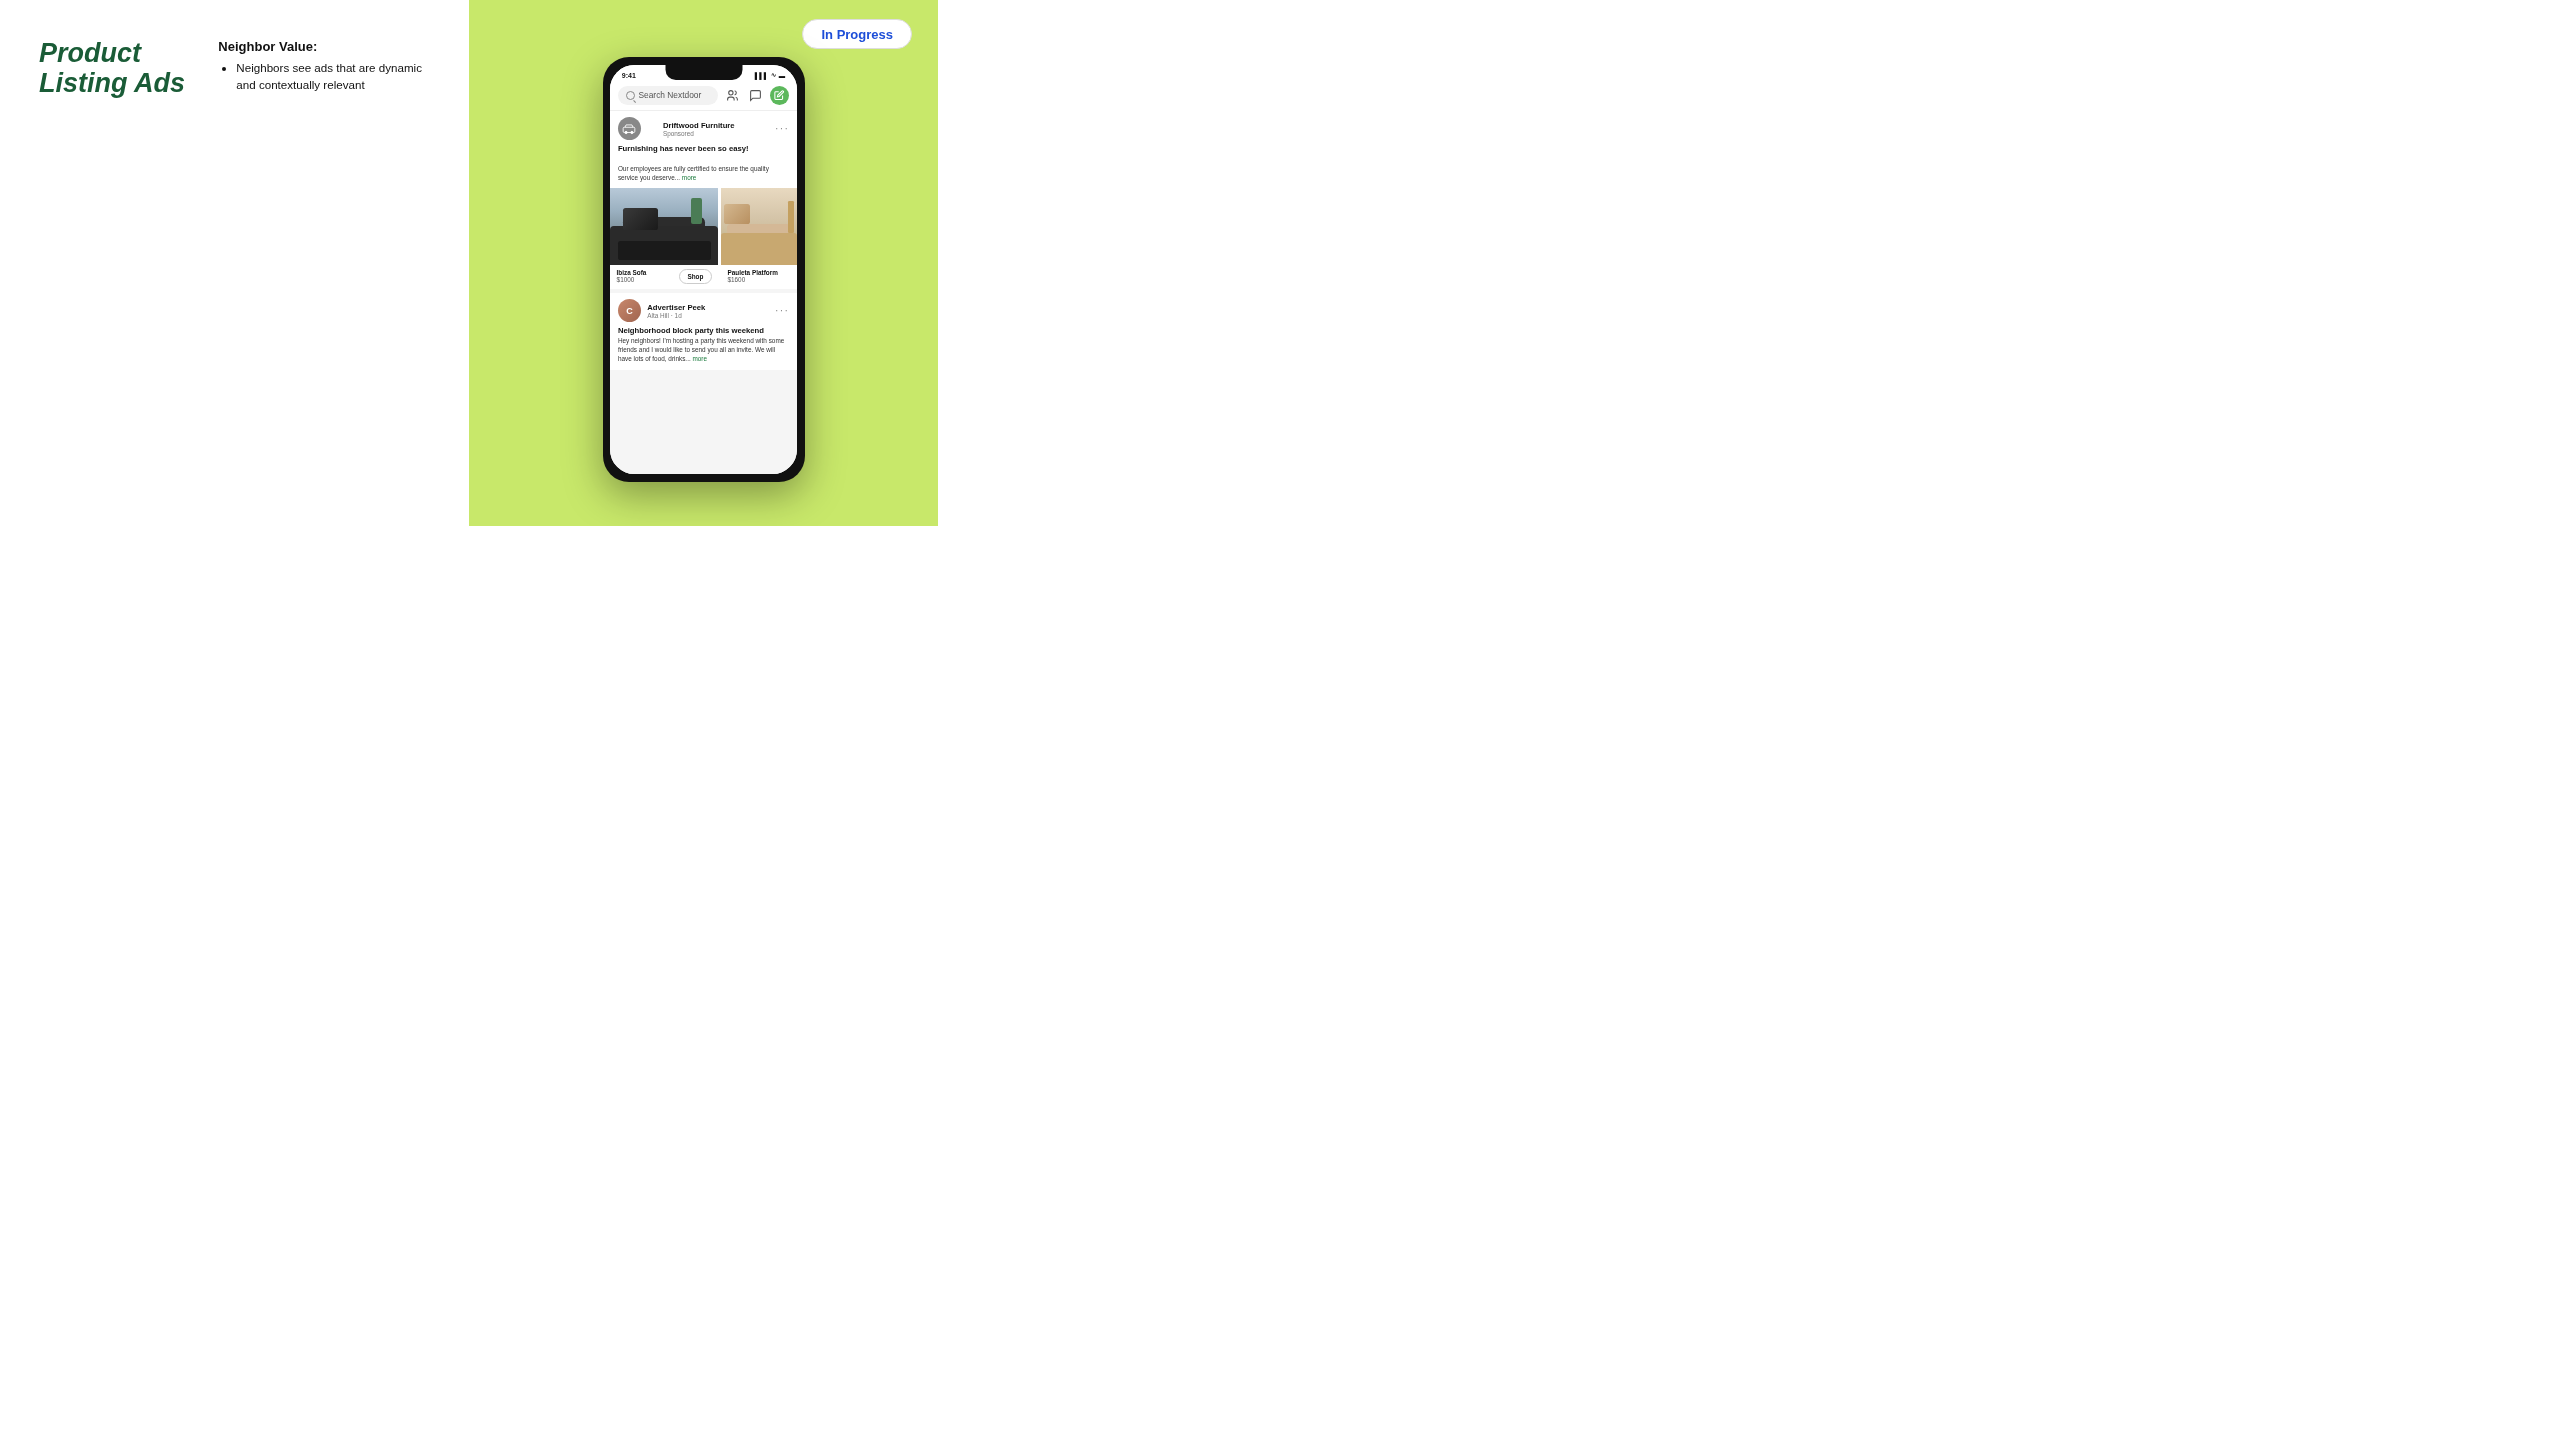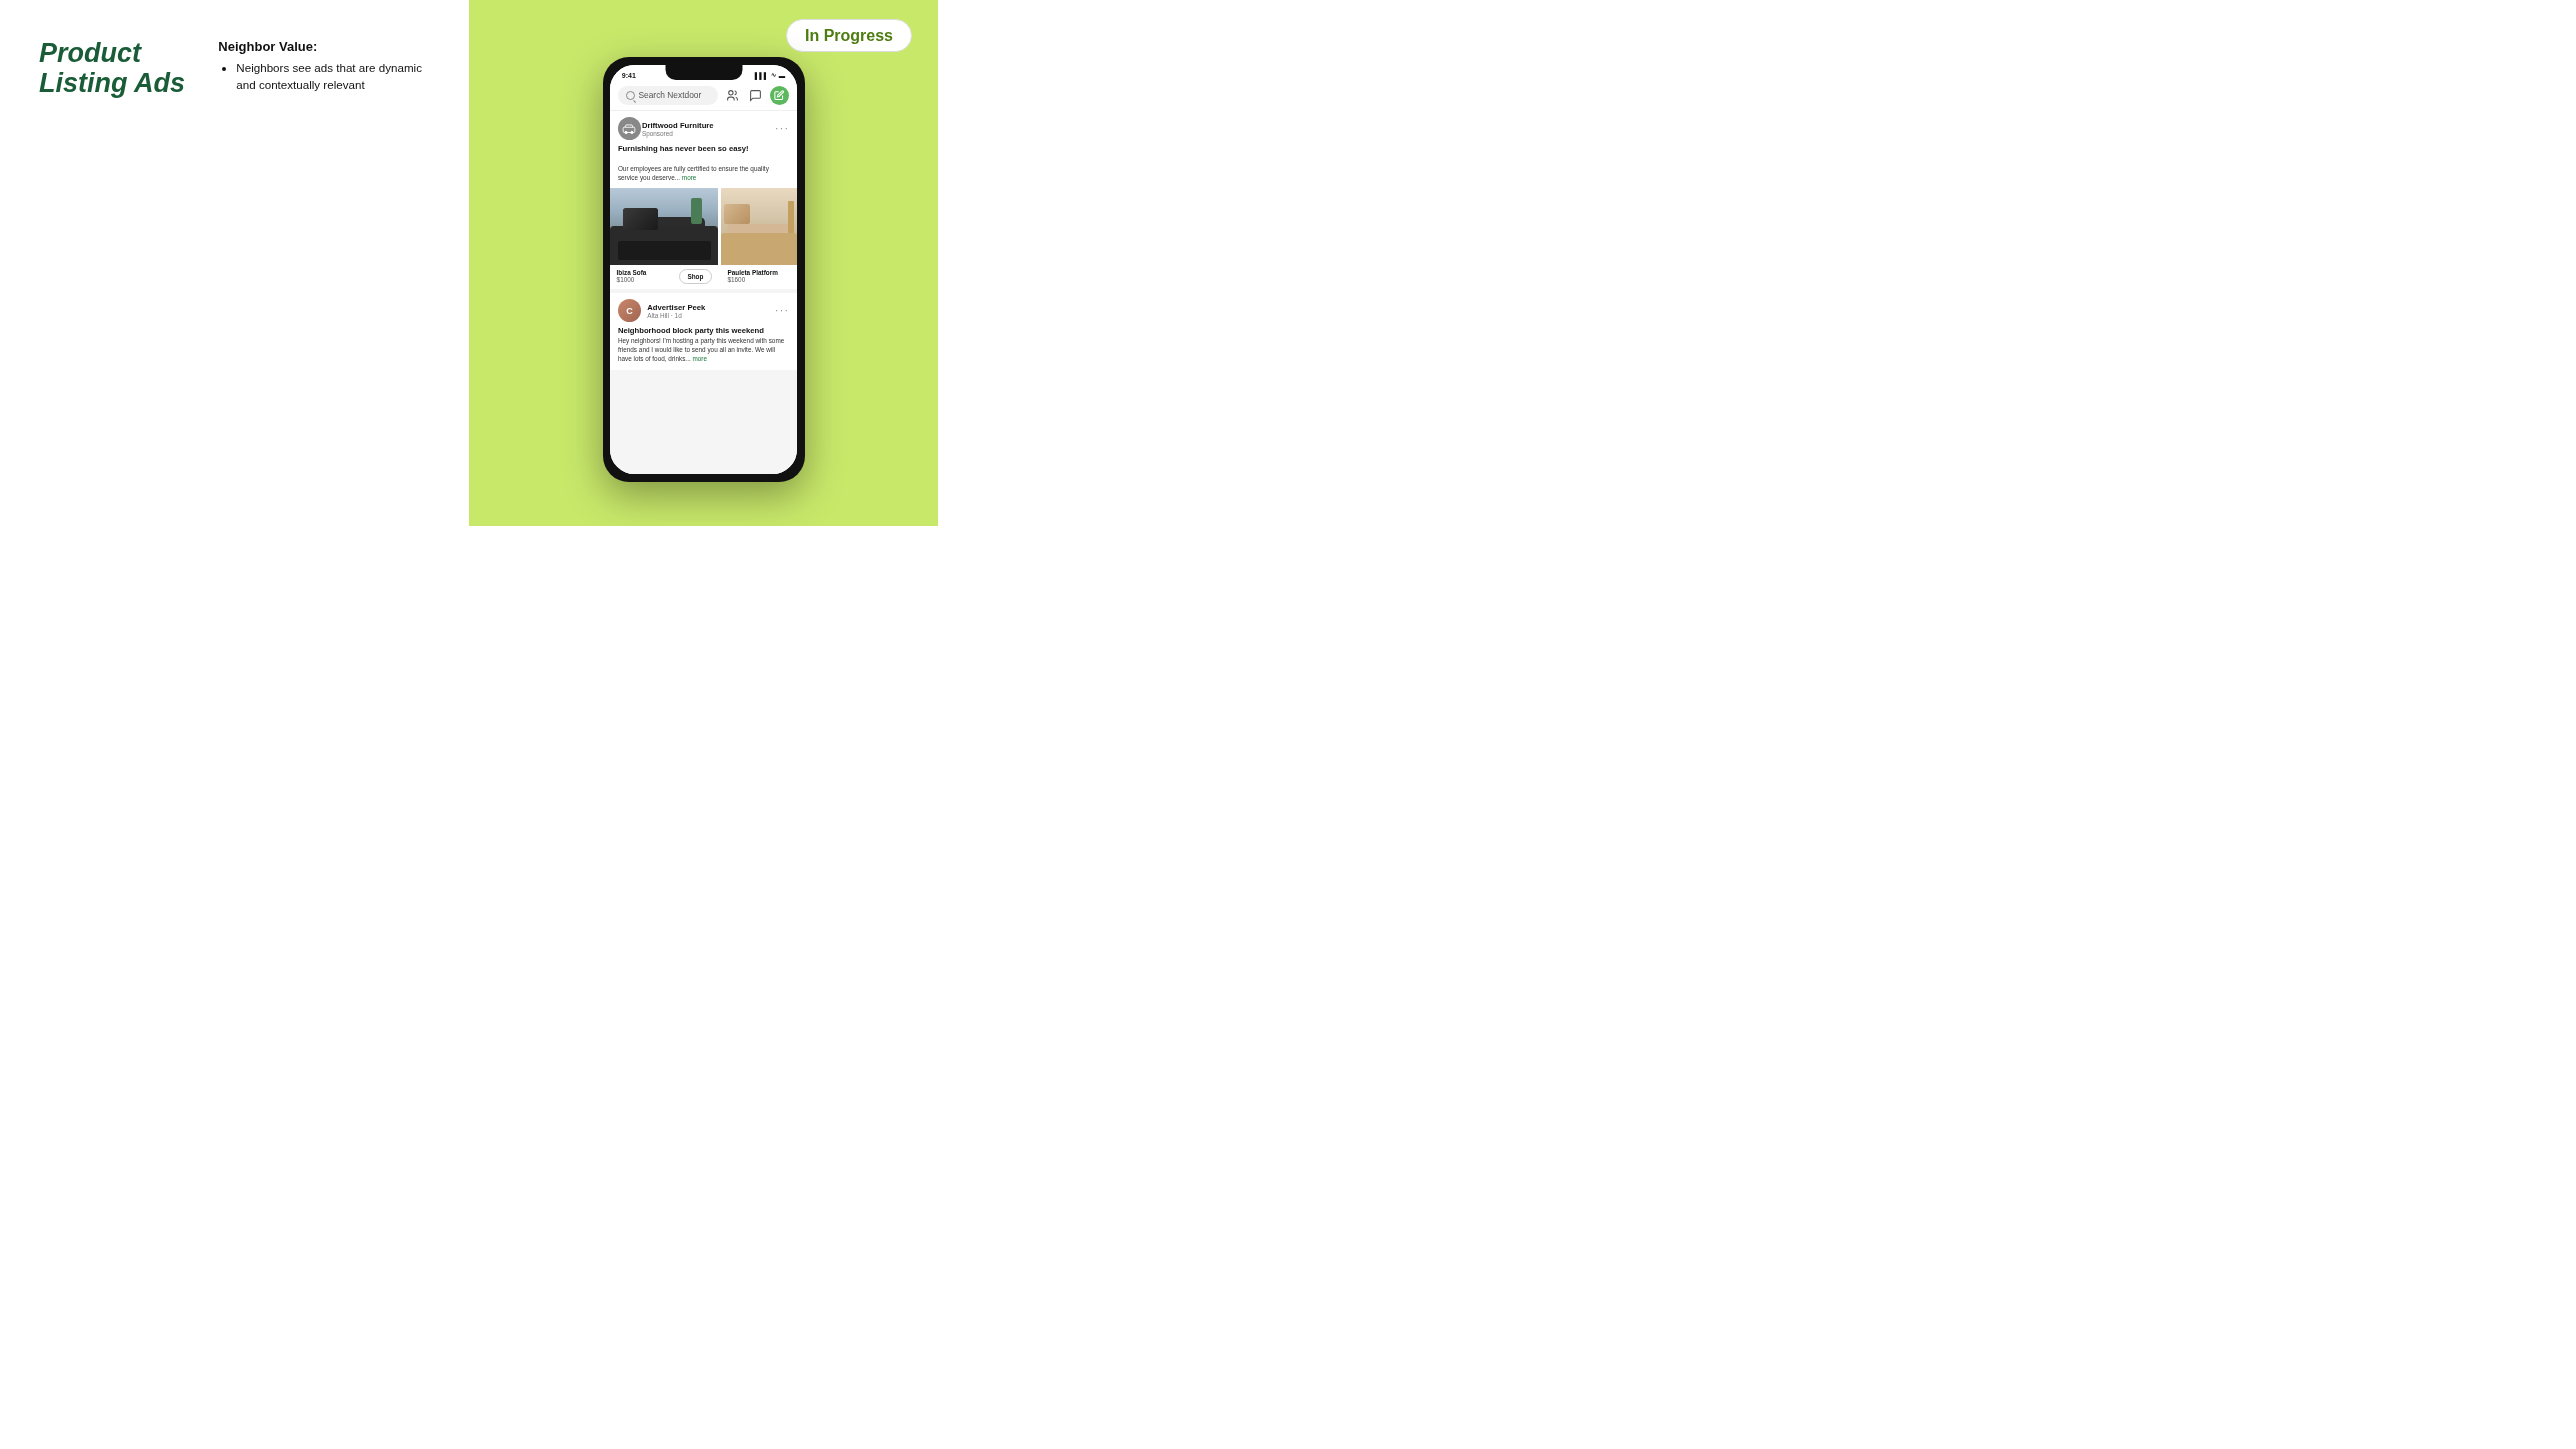--- a/index.html
+++ b/index.html
@@ -67,23 +67,23 @@
     }
 
     
     .in-progress-badge {
       position: absolute;
       top: 19.3px;
       right: 26px;
       background: #fff;
       border-radius: 32px;
       padding: 6.4px 18px;
-      font-size: 16px;
-      font-weight: 700;
-      color: #4d7c0f;
+      font-size: 13px;
+      font-weight: 700;
+      color: #1d4ed8;
       border: 1.3px solid #ddd;
     }
 
     
     .phone-wrapper {
       margin-top: 13px;
     }
 
     .phone {
       width: 202px;
@@ -210,21 +210,21 @@
     
     .ad-card {
       background: #fff;
       margin-bottom: 3.9px;
     }
 
     .ad-header {
       display: flex;
       align-items: center;
       padding: 6.4px 7.7px 3.9px;
-      gap: 1px;
+      gap: 22px;
     }
 
     .advertiser-avatar {
       width: 23px;
       height: 23px;
       background: #888;
       border-radius: 50%;
       flex-shrink: 0;
       display: flex;
       align-items: center;

